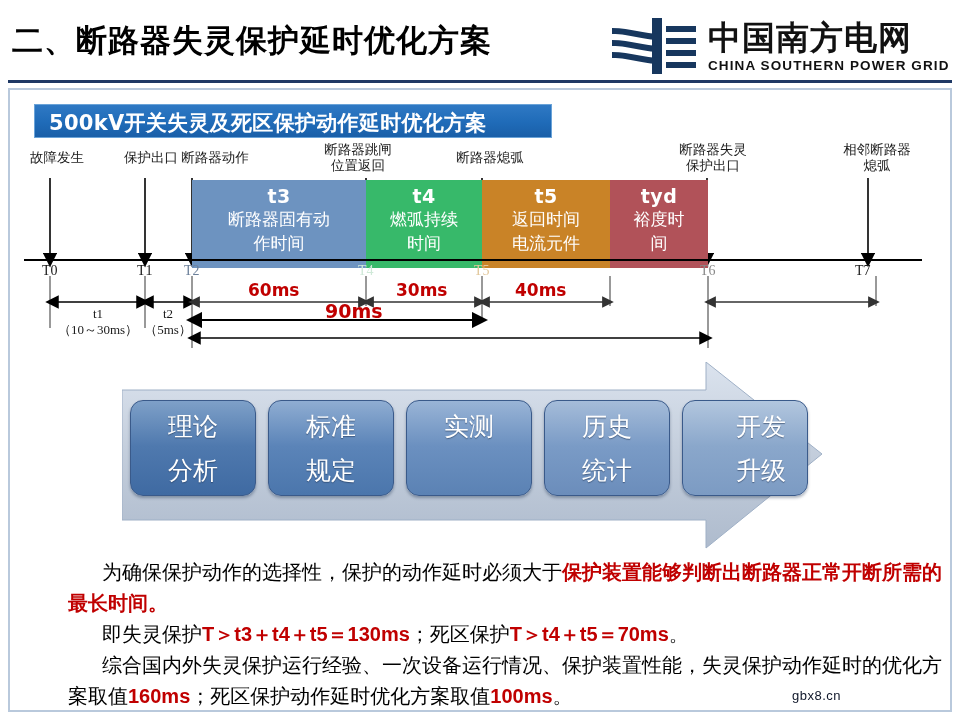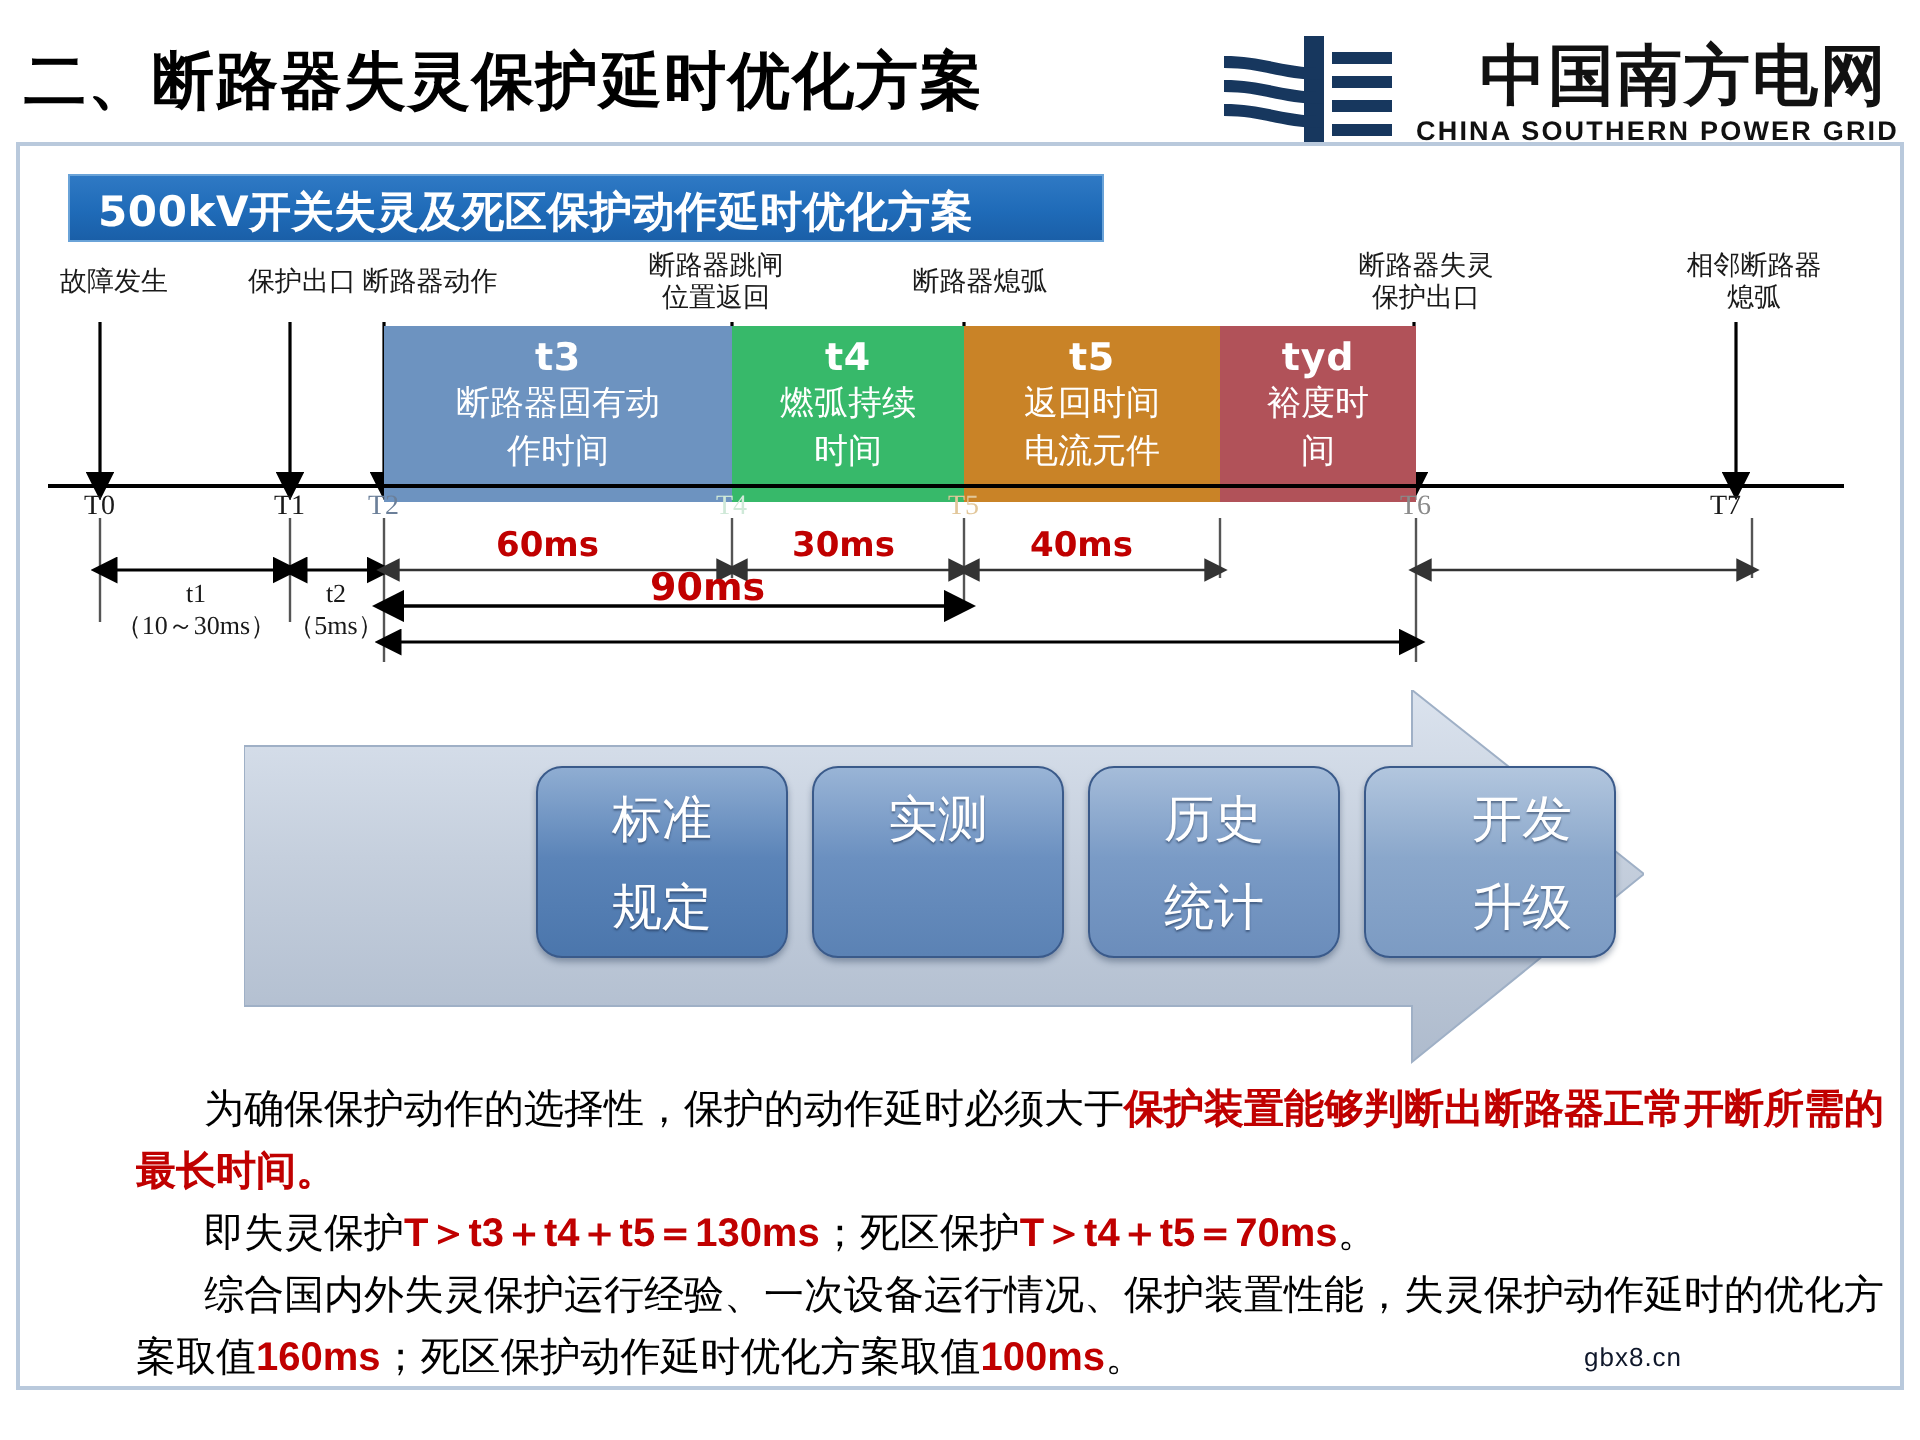--- a/index.html
+++ b/index.html
@@ -29,32 +29,32 @@
     background: #1f3864;
   }
   #logo-wrap {
     position: absolute; left: 612px; top: 16px; width: 338px; height: 62px;
   }
   #logo-mark { position: absolute; left: 0px; top: 2px; width: 88px; height: 56px; }
   #logo-cn {
     position: absolute; left: 96px; top: 0px;
     font-family: "DejaVu Sans", sans-serif;
     font-size: 33px; font-weight: bold; color: #111111;
-    letter-spacing: 1px; white-space: nowrap; margin-left: 32px;
+    letter-spacing: 1px; white-space: nowrap;
   }
   #logo-en {
     position: absolute; left: 96px; top: 42px;
     font-family: "Liberation Sans", sans-serif;
     font-size: 13.5px; font-weight: bold; color: #111111;
     letter-spacing: 1.1px; white-space: nowrap;
   }
 
   
   #panel {
-    position: absolute; left: 8px; top: 71px; width: 944px; height: 624px;
+    position: absolute; left: 8px; top: 88px; width: 944px; height: 624px;
     border: 2px solid #b9c9dc;
     background: #ffffff;
   }
 
   
   #banner {
     position: absolute; left: 24px; top: 14px;
     width: 518px; height: 34px;
     background: linear-gradient(180deg,#2f79c4 0%, #1f6bb8 55%, #1a5fa8 100%);
     border: 1px solid #6aa3d8;
@@ -297,20 +297,24 @@
       <defs>
         <linearGradient id="arrGrad" x1="0" y1="0" x2="0" y2="1">
           <stop offset="0%" stop-color="#dbe3ee"></stop>
           <stop offset="45%" stop-color="#c5cfdd"></stop>
           <stop offset="100%" stop-color="#aebbcd"></stop>
         </linearGradient>
       </defs>
       <path d="M0,28 L584,28 L584,0 L700,92 L584,186 L584,158 L0,158 Z" fill="url(#arrGrad)" stroke="#9fb0c6" stroke-width="1"></path>
     </svg>
 
+    <div class="proc-box" style="left:8px; background:linear-gradient(180deg,#7ea0c8 0%,#4f79ae 48%,#3f6aa2 100%);">
+      <div>理论</div>
+      <div>分析</div>
+    </div>
     <div class="proc-box" style="left:146px; background:linear-gradient(180deg,#8fadd2 0%,#5b84b8 48%,#4b76ac 100%);">
       <div>标准</div>
       <div>规定</div>
     </div>
     <div class="proc-box" style="left:284px; background:linear-gradient(180deg,#99b4d6 0%,#6b90c0 48%,#5b82b4 100%);">
       <div>实测</div>
     </div>
     <div class="proc-box" style="left:422px; background:linear-gradient(180deg,#a5bcd9 0%,#7a9bc6 48%,#6b8dbb 100%);">
       <div>历史</div>
       <div>统计</div>

